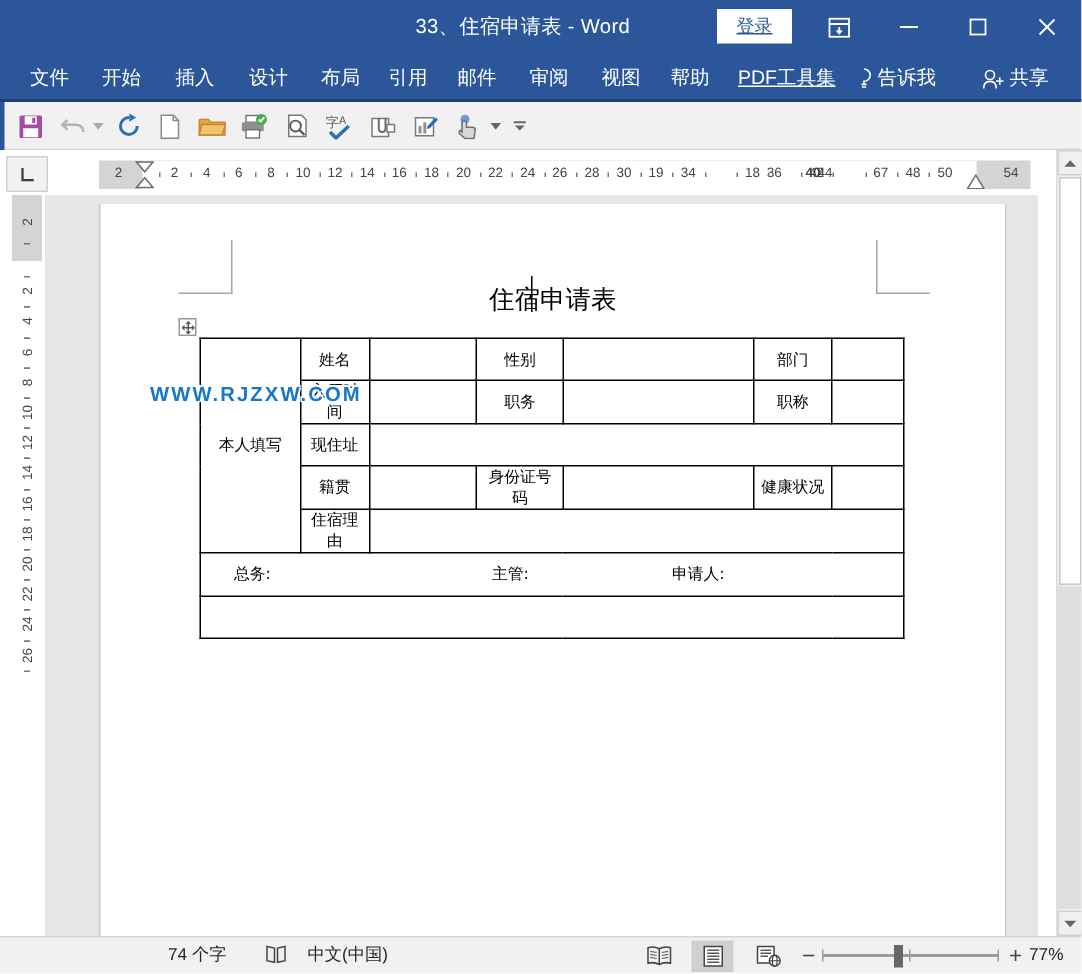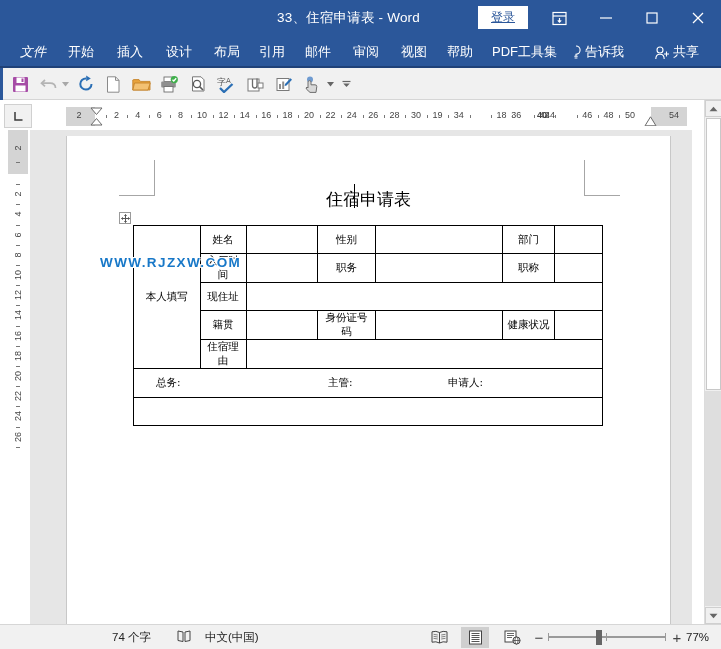--- a/index.html
+++ b/index.html
@@ -248,31 +248,31 @@
 
     <div class="tb-btn" id="btn-close">
       <svg width="14" height="14" viewBox="0 0 14 14">
         <line x1="2" y1="2" x2="12" y2="12" stroke="#fff" stroke-width="1.3"></line>
         <line x1="12" y1="2" x2="2" y2="12" stroke="#fff" stroke-width="1.3"></line>
       </svg>
     </div>
   </div>
 
   <div class="ribbon" id="ribbon-host">
-      <div class="tab" style="left: 20px; font-style: italic;"><span>文件</span></div>
+      <div class="tab" style="left: 20px;"><span>文件</span></div>
       <div class="tab" style="left: 68px;"><span>开始</span></div>
       <div class="tab" style="left: 117px;"><span>插入</span></div>
       <div class="tab" style="left: 166px;"><span>设计</span></div>
       <div class="tab" style="left: 214px;"><span>布局</span></div>
       <div class="tab" style="left: 259px;"><span>引用</span></div>
       <div class="tab" style="left: 305px;"><span>邮件</span></div>
       <div class="tab" style="left: 353px;"><span>审阅</span></div>
       <div class="tab" style="left: 401px;"><span>视图</span></div>
       <div class="tab" style="left: 447px;"><span>帮助</span></div>
-      <div class="tab" style="left: 492px;"><span>PDF工具集</span></div>
+      <div class="tab" style="left: 492px; text-decoration: underline;"><span>PDF工具集</span></div>
       <div class="tab" style="left: 570px;"><svg width="12" height="15" viewBox="0 0 12 15" class="tellme-icon">
           <path d="M6 1 A4 4 0 0 1 6 9.2 L6 11 L6 11" fill="none" stroke="#fff" stroke-width="1.1"></path>
           <path d="M4.3 11.2 L7.7 11.2 M4.6 13 L7.4 13" stroke="#fff" stroke-width="1.1"></path>
         </svg><span>告诉我</span></div>
       <div class="tab" style="left: 655px;"><svg width="15" height="14" viewBox="0 0 15 14" class="share-icon">
           <circle cx="5" cy="4" r="3" fill="none" stroke="#fff" stroke-width="1.1"></circle>
           <path d="M0.8 13 Q0.8 8.2 5 8.2 Q9.2 8.2 9.2 13" fill="none" stroke="#fff" stroke-width="1.1"></path>
           <path d="M11.5 5.5 L11.5 10.5 M9 8 L14 8" stroke="#fff" stroke-width="1.1"></path>
         </svg><span>共享</span></div>
     </div>
@@ -440,21 +440,21 @@
       <div class="num" style="left: 414.2px; margin-left: 36px;">36</div>
       <div class="tick" style="left: 403.5px;"></div>
       <div class="num" style="left: 435.6px;">18</div>
       <div class="tick" style="left: 424.9px;"></div>
       <div class="num" style="left: 476px; font-weight: bold;">40</div>
       <div class="tick" style="left: 446.3px;"></div>
       <div class="num" style="left: 478.4px;">42</div>
       <div class="tick" style="left: 467.7px;"></div>
       <div class="num" style="left: 484px;">44</div>
       <div class="tick" style="left: 489.1px;"></div>
-      <div class="num" style="left: 521.2px;">46</div>
+      <div class="num" style="left: 521.2px;">67</div>
       <div class="tick" style="left: 510.5px;"></div>
       <div class="num" style="left: 542.6px;">48</div>
       <div class="tick" style="left: 531.9px;"></div>
       <div class="num" style="left: 564px;">50</div>
       <div class="tick" style="left: 553.3px;"></div>
       <div class="num" style="left: 608px;">54</div>
     </div>
 
   <div class="vruler" id="vruler-host">
     <div class="grayband"></div>

